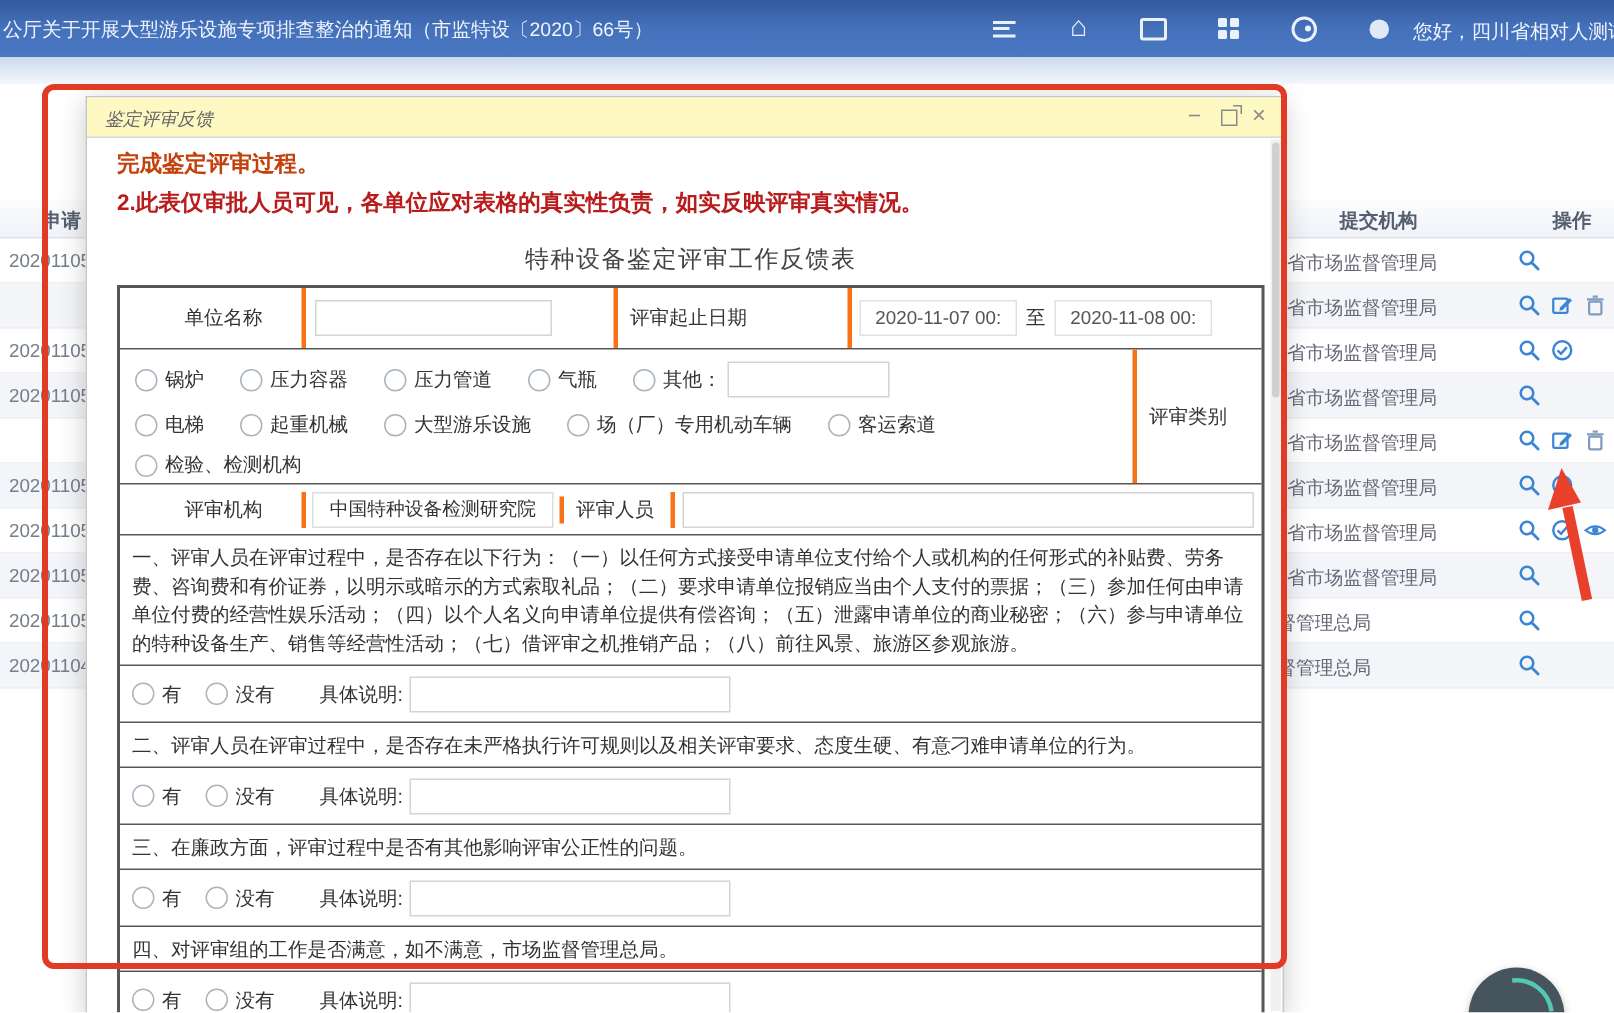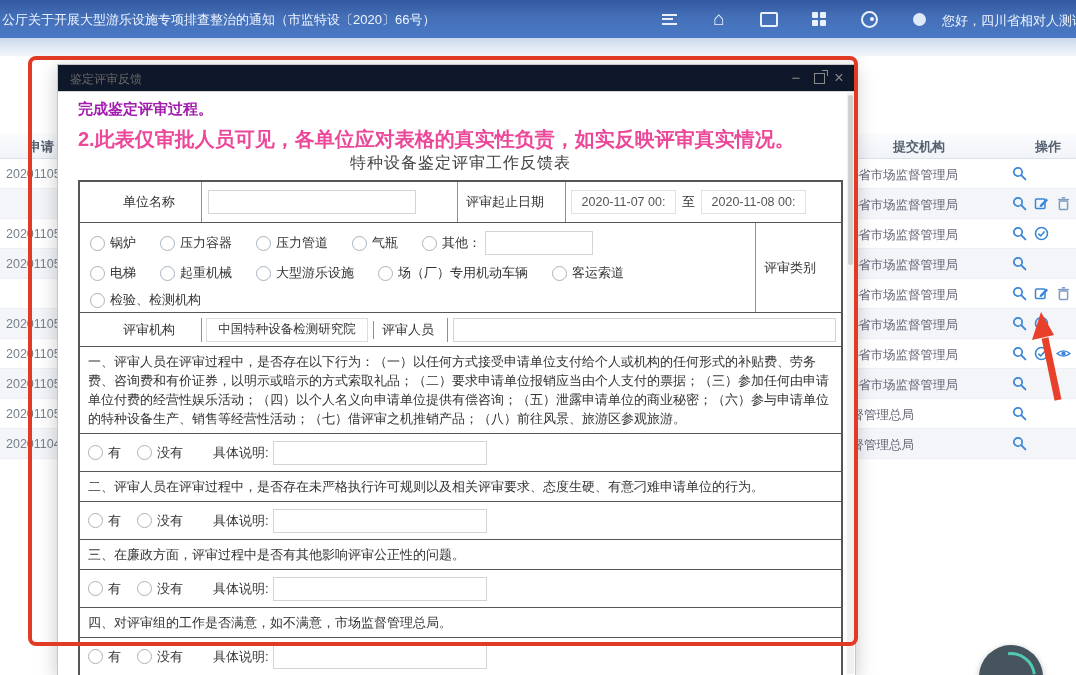--- a/index.html
+++ b/index.html
@@ -40,48 +40,48 @@
   .c-id{position:absolute;left:6px;top:8px;color:#76808c;white-space:nowrap;}
   .c-agency{position:absolute;left:858px;top:8px;width:152px;white-space:nowrap;overflow:hidden;}
   .c-agency.wide{left:814px;}
   .c-actions{position:absolute;left:1012px;top:7px;display:flex;gap:7px;align-items:center;}
   .aico{width:15px;height:15px;cursor:pointer;}
   .aico svg{display:block;}
 
   
   .modal{position:absolute;left:57px;top:64px;width:797px;height:611px;background:#fff;z-index:10;
          border:1px solid #c6c6c6;box-shadow:0 4px 18px rgba(0,0,0,.22);}
-  .modal-header{position:relative;height:26px;background:#0f172a;border-bottom:1px solid #d6d6d6;}
+  .modal-header{position:relative;height:26px;background:#fef9c3;border-bottom:1px solid #d6d6d6;font-style:italic;}
   .modal-title{position:absolute;left:12px;top:6px;font-size:12px;color:#666;}
   .mctrl{position:absolute;top:4px;width:18px;height:18px;color:#8a8a8a;font-size:15px;line-height:18px;
          text-align:center;cursor:pointer;}
   .mc-min{right:50px;}
   .mc-restore{right:27px;}
   .mc-restore i{display:block;width:9px;height:9px;border:1.5px solid #8a8a8a;margin:4px auto 0;position:relative;}
   .mc-restore i:after{content:"";position:absolute;right:-4px;top:-4px;width:5px;height:5px;
          border-top:1.5px solid #8a8a8a;border-right:1.5px solid #8a8a8a;}
   .mc-close{right:7px;font-size:16px;}
   .modal-scroll{position:absolute;right:1px;top:28px;bottom:2px;width:7px;background:#f0f0f0;z-index:5;}
   .modal-scroll .thumb{margin:2px 1px 0;height:170px;background:#d0d0d0;border-radius:3px;cursor:pointer;}
   .modal-body{position:relative;padding:4px 14px 0 20px;}
 
-  .intro1{font-size:15px;font-weight:bold;color:#a21caf;margin:4px 0 7px;}
-  .intro2{font-size:20px;font-weight:bold;color:#ec4899;margin:0 0 0;}
+  .intro1{font-size:15px;font-weight:bold;color:#c2410c;margin:4px 0 7px;}
+  .intro2{font-size:15px;font-weight:bold;color:#b91c1c;margin:0 0 18px;}
   .form-title{width:765px;text-align:center;font-size:16px;color:#444;margin:0 0 6px;letter-spacing:1px;}
 
   .ftable{width:765px;border:2px solid #565656;font-size:13px;color:#333;box-sizing:border-box;}
   .frow{display:flex;border-top:1px solid #565656;box-sizing:border-box;}
   .frow:first-child{border-top:none;}
-  .fcell{border-left:1px solid #f97316;box-sizing:border-box;}
+  .fcell{border-left:3px solid #f97316;box-sizing:border-box;}
   .fcell:first-child{border-left:none;}
   .flab{width:86px;flex:0 0 86px;padding:0 0 0 8px;display:flex;align-items:center;margin-left:35px;}
   .r1{height:40px;}
   .r1 .inp-cell{flex:1 1 auto;display:flex;align-items:center;padding:0 6px;}
   .r1 .datelab{width:108px;flex:0 0 108px;}
-  .r1 .dates{width:276px;flex:0 0 276px;display:flex;align-items:center;gap:6px;padding-left:5px;}
+  .r1 .dates{width:276px;flex:0 0 276px;display:flex;align-items:center;gap:6px;padding-left:5px;margin-left:48px;}
   .txt{height:24px;border:1px solid #d4d4d4;background:#fff;box-sizing:border-box;outline:none;
        font-family:inherit;font-size:12.5px;color:#444;}
   .unit-input{width:100%;}
   .datebox{width:105px;height:24px;border:1px solid #e0e0e0;box-sizing:border-box;background:#fff;
            font-size:12.5px;color:#555;display:flex;align-items:center;justify-content:center;
            white-space:nowrap;overflow:hidden;cursor:pointer;}
   .zhi{color:#333;}
 
   .r2{height:90px;}
   .r2 .opts{flex:1;padding:8px 6px 0 10px;}

